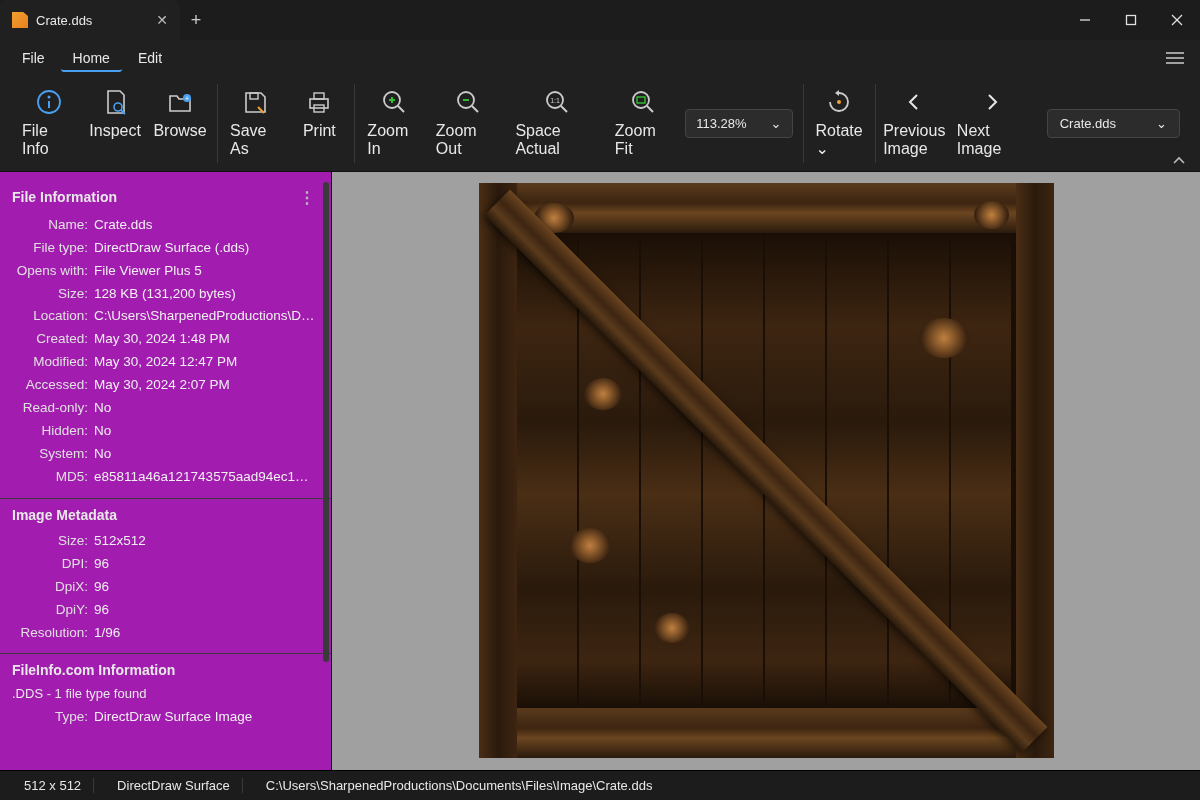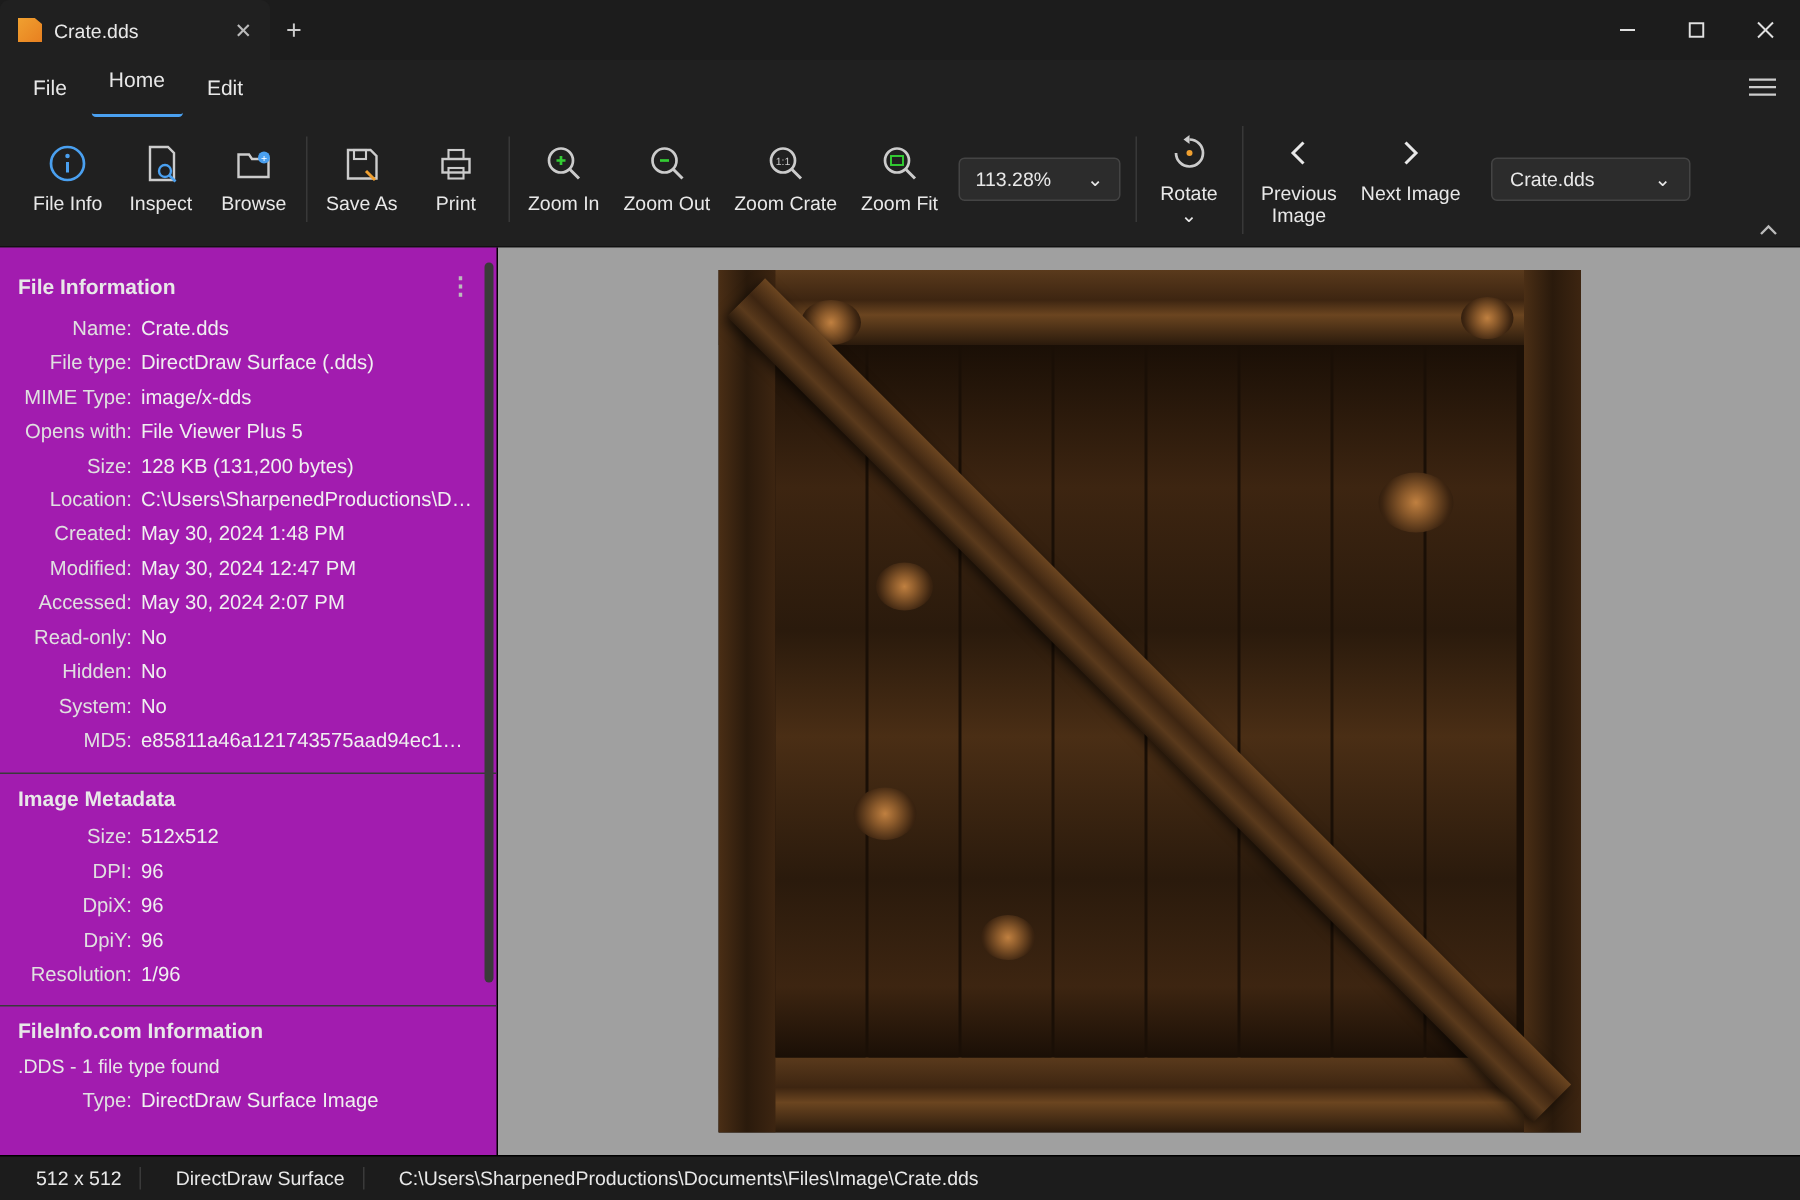--- a/index.html
+++ b/index.html
@@ -7,28 +7,28 @@
 .titlebar { height: 40px; display: flex; align-items: center; background: #1c1c1c; }
 .tab { display: flex; align-items: center; padding: 0 12px; height: 100%; background: #202020; gap: 8px; min-width: 180px; border-top-left-radius: 6px; border-top-right-radius: 6px; }
 .file-icon { width: 16px; height: 16px; background: linear-gradient(135deg,#f0a030,#e88020); clip-path: polygon(0 0,70% 0,100% 25%,100% 100%,0 100%); }
 .tab-title { font-size: 13px; flex: 1; }
 .close-x { font-size: 14px; color: #bbb; cursor: pointer; }
 .new-tab { width: 32px; text-align: center; font-size: 18px; color: #ccc; cursor: pointer; }
 .win-controls { margin-left: auto; display: flex; }
 .win-btn { width: 46px; height: 40px; display: flex; align-items: center; justify-content: center; color: #e0e0e0; cursor: pointer; }
 .menubar { height: 36px; display: flex; align-items: center; padding: 0 10px; gap: 4px; }
 .menu-item { padding: 6px 12px; font-size: 14px; cursor: pointer; border-radius: 3px; }
-.menu-item.active { border-bottom: 2px solid #4aa0f0; padding-bottom: 15px; }
+.menu-item.active { border-bottom: 2px solid #4aa0f0; padding-bottom: 4px; }
 .hamburger { margin-left: auto; cursor: pointer; padding: 6px; }
 .ribbon { display: flex; align-items: center; padding: 8px 10px; gap: 0; border-bottom: 1px solid #111; position: relative; }
 .ribbon-group { display: flex; gap: 12px; padding: 0 10px; border-right: 1px solid #383838; }
 .ribbon-group.last { border-right: none; }
 .ribbon-btn { display: flex; flex-direction: column; align-items: center; justify-content: flex-start; gap: 6px; min-width: 50px; cursor: pointer; padding: 4px 2px; }
 .ribbon-btn .ico { width: 28px; height: 28px; display: flex; align-items: center; justify-content: center; }
-.ribbon-btn .lbl { font-size: 13px; text-align: center; line-height: 1.15; }
+.ribbon-btn .lbl { font-size: 16px; line-height: 1.15; }
 .zoom-select { background: #2c2c2c; border: 1px solid #444; color: #e8e8e8; padding: 6px 10px; border-radius: 4px; font-size: 13px; display: flex; align-items: center; gap: 24px; cursor: pointer; align-self: center; }
 .file-select { background: #2c2c2c; border: 1px solid #444; color: #e8e8e8; padding: 6px 12px; border-radius: 4px; font-size: 13px; display: flex; align-items: center; gap: 40px; cursor: pointer; align-self: center; margin-left: 6px; }
 .collapse-chev { position: absolute; right: 14px; bottom: 6px; cursor: pointer; color: #bbb; }
 .content { flex: 1; display: flex; min-height: 0; }
 .sidebar { width: 332px; background: #a21caf; overflow-y: auto; border-right: 1px solid #000; padding: 10px 0 10px 12px; font-size: 13.5px; position: relative; }
 .sb-scroll { position: absolute; right: 2px; top: 10px; width: 6px; height: 480px; background: #3a3a3a; border-radius: 3px; }
 .sb-hdr { font-weight: 600; font-size: 14px; margin: 6px 0 8px 0; display: flex; justify-content: space-between; align-items: center; padding-right: 18px; }
 .sb-more { font-size: 16px; color: #bbb; cursor: pointer; letter-spacing: -2px; }
 .sb-row { display: flex; margin: 2px 0; line-height: 1.55; justify-content: flex-end; }
 .sb-k { width: 82px; text-align: right; color: #e0e0e0; padding-right: 6px; }
@@ -169,21 +169,21 @@
       <span class="lbl">Zoom Out</span>
     </div>
     <div class="ribbon-btn">
       <span class="ico">
           <svg width="26" height="26">
             <circle cx="11" cy="11" r="8" fill="none" stroke="#ccc" stroke-width="1.8"></circle>
             <line x1="17" y1="17" x2="23" y2="23" stroke="#ccc" stroke-width="2"></line>
             <text x="11" y="14" text-anchor="middle" fill="#ccc" font-size="7">1:1</text>
           </svg>
         </span>
-      <span class="lbl">Zoom Crate</span>
+      <span class="lbl">Space Actual</span>
     </div>
     <div class="ribbon-btn">
       <span class="ico">
           <svg width="26" height="26">
             <circle cx="11" cy="11" r="8" fill="none" stroke="#ccc" stroke-width="1.8"></circle>
             <line x1="17" y1="17" x2="23" y2="23" stroke="#ccc" stroke-width="2"></line>
             <rect x="7" y="8" width="8" height="6" fill="none" stroke="#3c3" stroke-width="1.3"></rect>
           </svg>
         </span>
       <span class="lbl">Zoom Fit</span>
@@ -243,24 +243,20 @@
       <span class="sb-more">⋮</span>
     </div>
     <div id="rows1">
         <div class="sb-row">
           <div class="sb-k">Name:</div>
           <div class="sb-v">Crate.dds</div>
         </div>
         <div class="sb-row">
           <div class="sb-k">File type:</div>
           <div class="sb-v">DirectDraw Surface (.dds)</div>
-        </div>
-        <div class="sb-row">
-          <div class="sb-k">MIME Type:</div>
-          <div class="sb-v">image/x-dds</div>
         </div>
         <div class="sb-row">
           <div class="sb-k">Opens with:</div>
           <div class="sb-v">File Viewer Plus 5</div>
         </div>
         <div class="sb-row">
           <div class="sb-k">Size:</div>
           <div class="sb-v">128 KB (131,200 bytes)</div>
         </div>
         <div class="sb-row">

